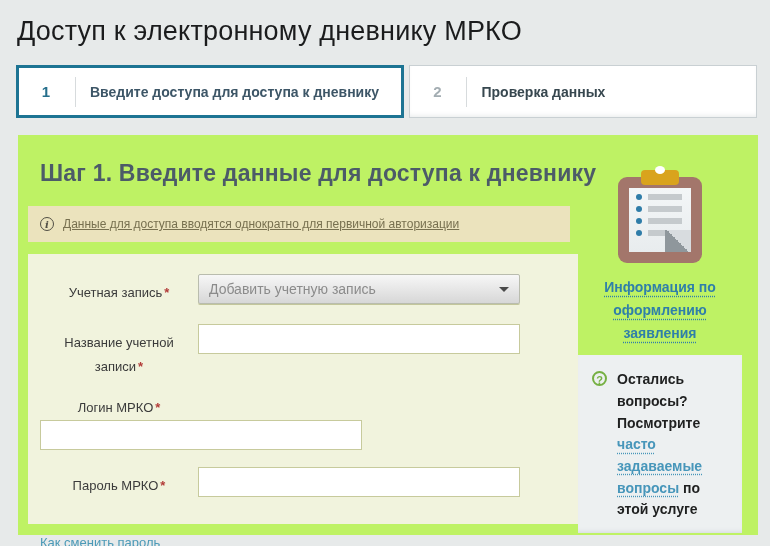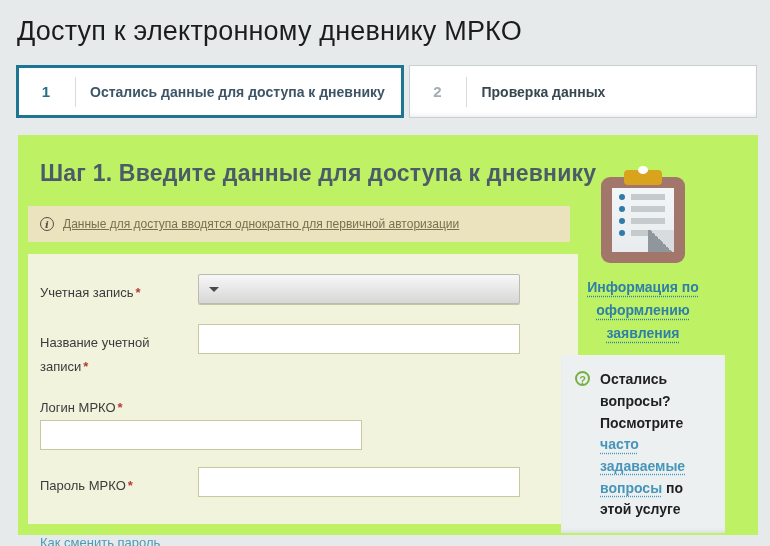--- a/index.html
+++ b/index.html
@@ -56,21 +56,21 @@
   
   .form-area {
     margin:12px 0 0 10px; width:550px; height:270px; background:#f1f3dd;
     padding:20px 0 0 12px;
   }
   .form-row { display:flex; margin-bottom:19px; }
   .form-row.tall { margin-bottom:10px; }
   .form-row.r3 { margin-bottom:17px;flex-direction:column; }
   .form-label {
     width:158px; flex:none; font-size:13px; color:#3b3b3b;
-    padding-top:7px; line-height:1.85;
+    padding-top:7px; line-height:1.85;text-align:center;
   }
   .req { color:#b23b38; font-weight:bold; margin-left:2px; }
   .text-input {
     width:322px; height:30px; background:#fff; border:1px solid #c7ca9c;
     font-size:14px; color:#333; padding:0 8px; outline:none;
   }
   .select {
     width:322px; height:30px; border:1px solid #b9bcae;
     background:linear-gradient(#f7f7f7,#d7d7d7);
     border-radius:2px; display:flex; align-items:center;
@@ -80,21 +80,21 @@
   .select-value { font-size:14px; color:#8b8b8b; flex:1; }
   .chevron-down-icon {
     width:0; height:0; border-left:5px solid transparent;
     border-right:5px solid transparent; border-top:5px solid #4a4a4a;
   }
   .change-pass-link {
     display:inline-block; margin-top:18px; font-size:13px; color:#4b9ab8;
     text-decoration:none; cursor:pointer;
   }
   
-  .side-col { position:absolute; top:42px; left:543px; width:164px; }
+  .side-col { position:absolute; top:42px; left:560px; width:164px; }
   .clipboard-icon {
     position:relative; width:84px; height:86px; margin:0 auto;
     background:#a3766b; border-radius:9px;
   }
   .clip {
     position:absolute; top:-7px; left:50%; transform:translateX(-50%);
     width:38px; height:15px; background:#d9a31d; border-radius:4px;
   }
   .clip::after {
     content:""; position:absolute; top:-4px; left:50%; transform:translateX(-50%);
@@ -135,41 +135,42 @@
 </style>
 </head>
 <body>
 
 <h1 class="page-title">Доступ к электронному дневнику МРКО</h1>
 
 <div class="steps">
   <div class="step step-1">
     <span class="step-num">1</span>
     <span class="step-div"></span>
-    <span class="step-label">Остались данные для доступа к дневнику</span>
+    <span class="step-label">Введите доступа для доступа к дневнику</span>
   </div>
   <div class="step step-2">
     <span class="step-num">2</span>
     <span class="step-div"></span>
     <span class="step-label">Проверка данных</span>
   </div>
 </div>
 
 <div class="panel">
   <h2 class="panel-heading">Шаг 1. Введите данные для доступа к дневнику</h2>
 
   <div class="notice">
     <span class="info-icon">i</span>
     <span class="notice-text">Данные для доступа вводятся однократно для первичной авторизации</span>
   </div>
 
   <div class="form-area">
     <div class="form-row">
       <div class="form-label"><span>Учетная запись</span><span class="req">*</span></div>
       <div class="select">
+        <span class="select-value">Добавить учетную запись</span>
         <span class="chevron-down-icon"></span>
       </div>
     </div>
 
     <div class="form-row tall">
       <div class="form-label"><span>Название учетной записи</span><span class="req">*</span></div>
       <input class="text-input" type="text" value="" style="">
     </div>
 
     <div class="form-row r3">

